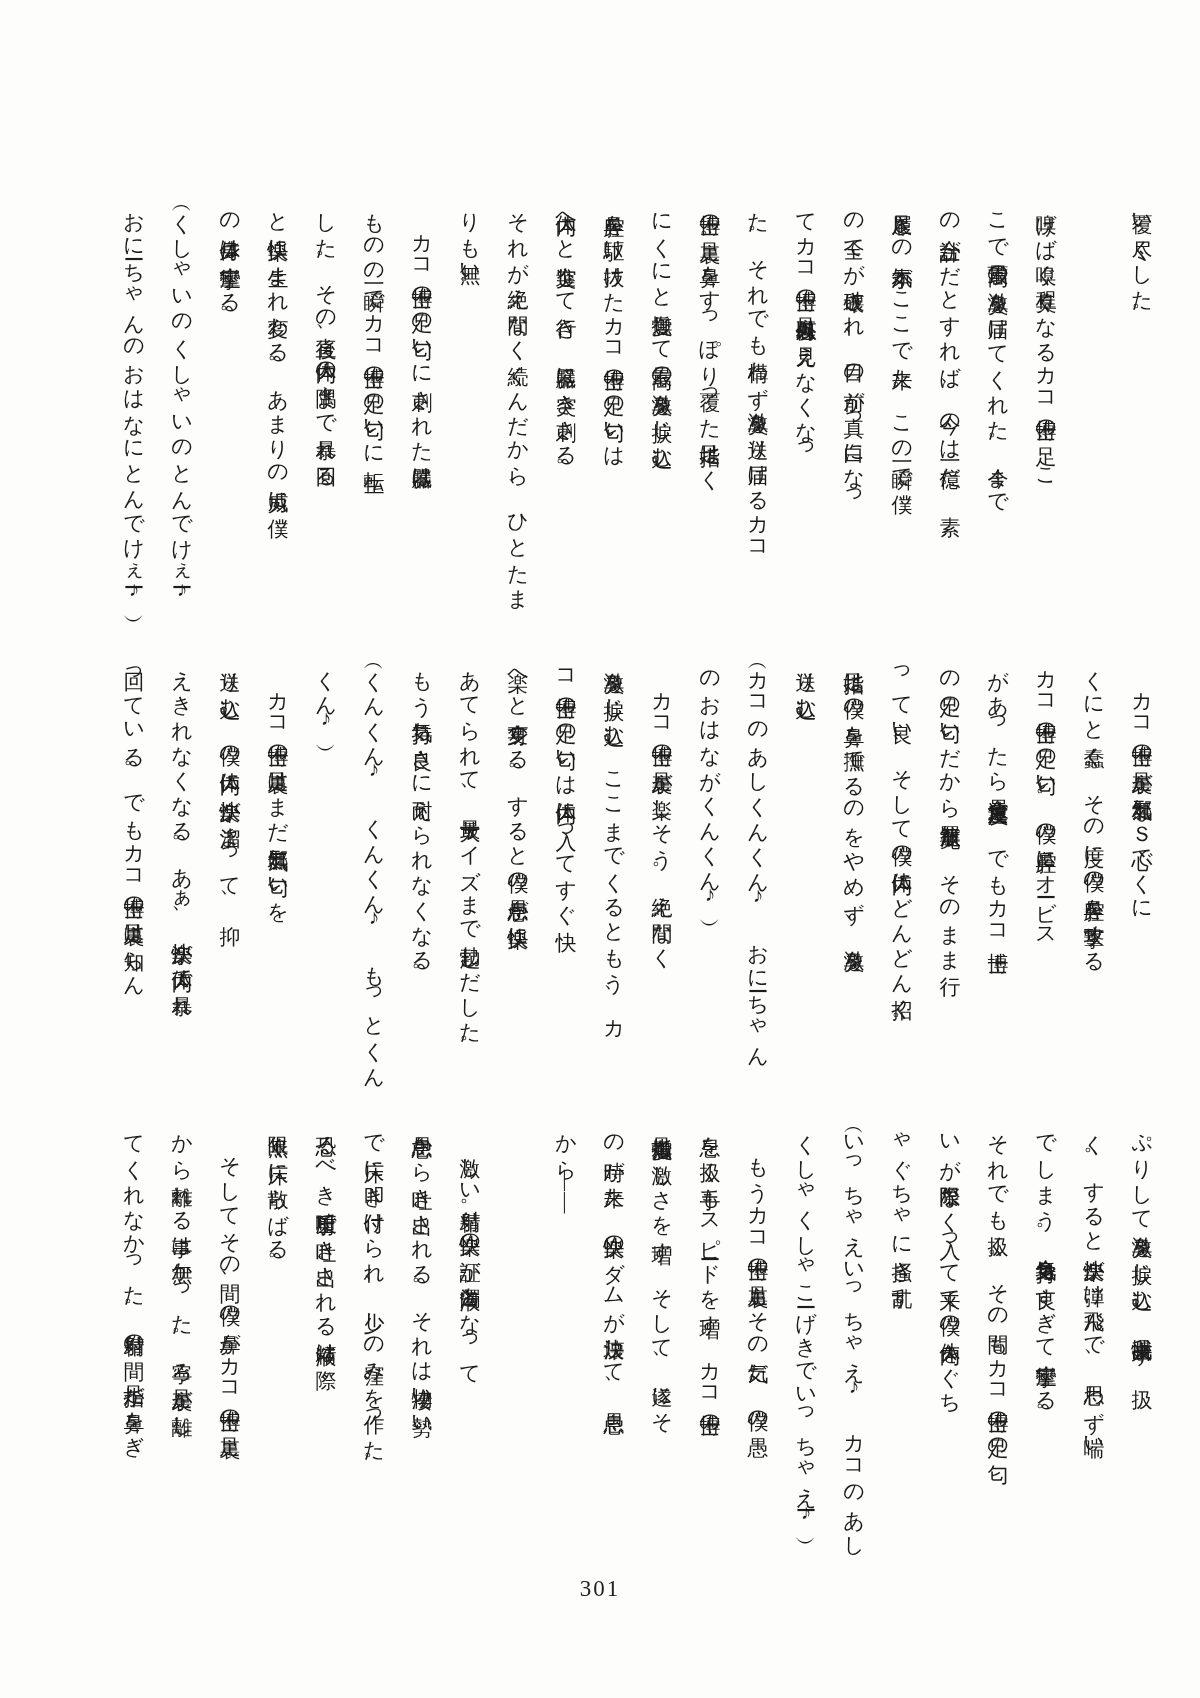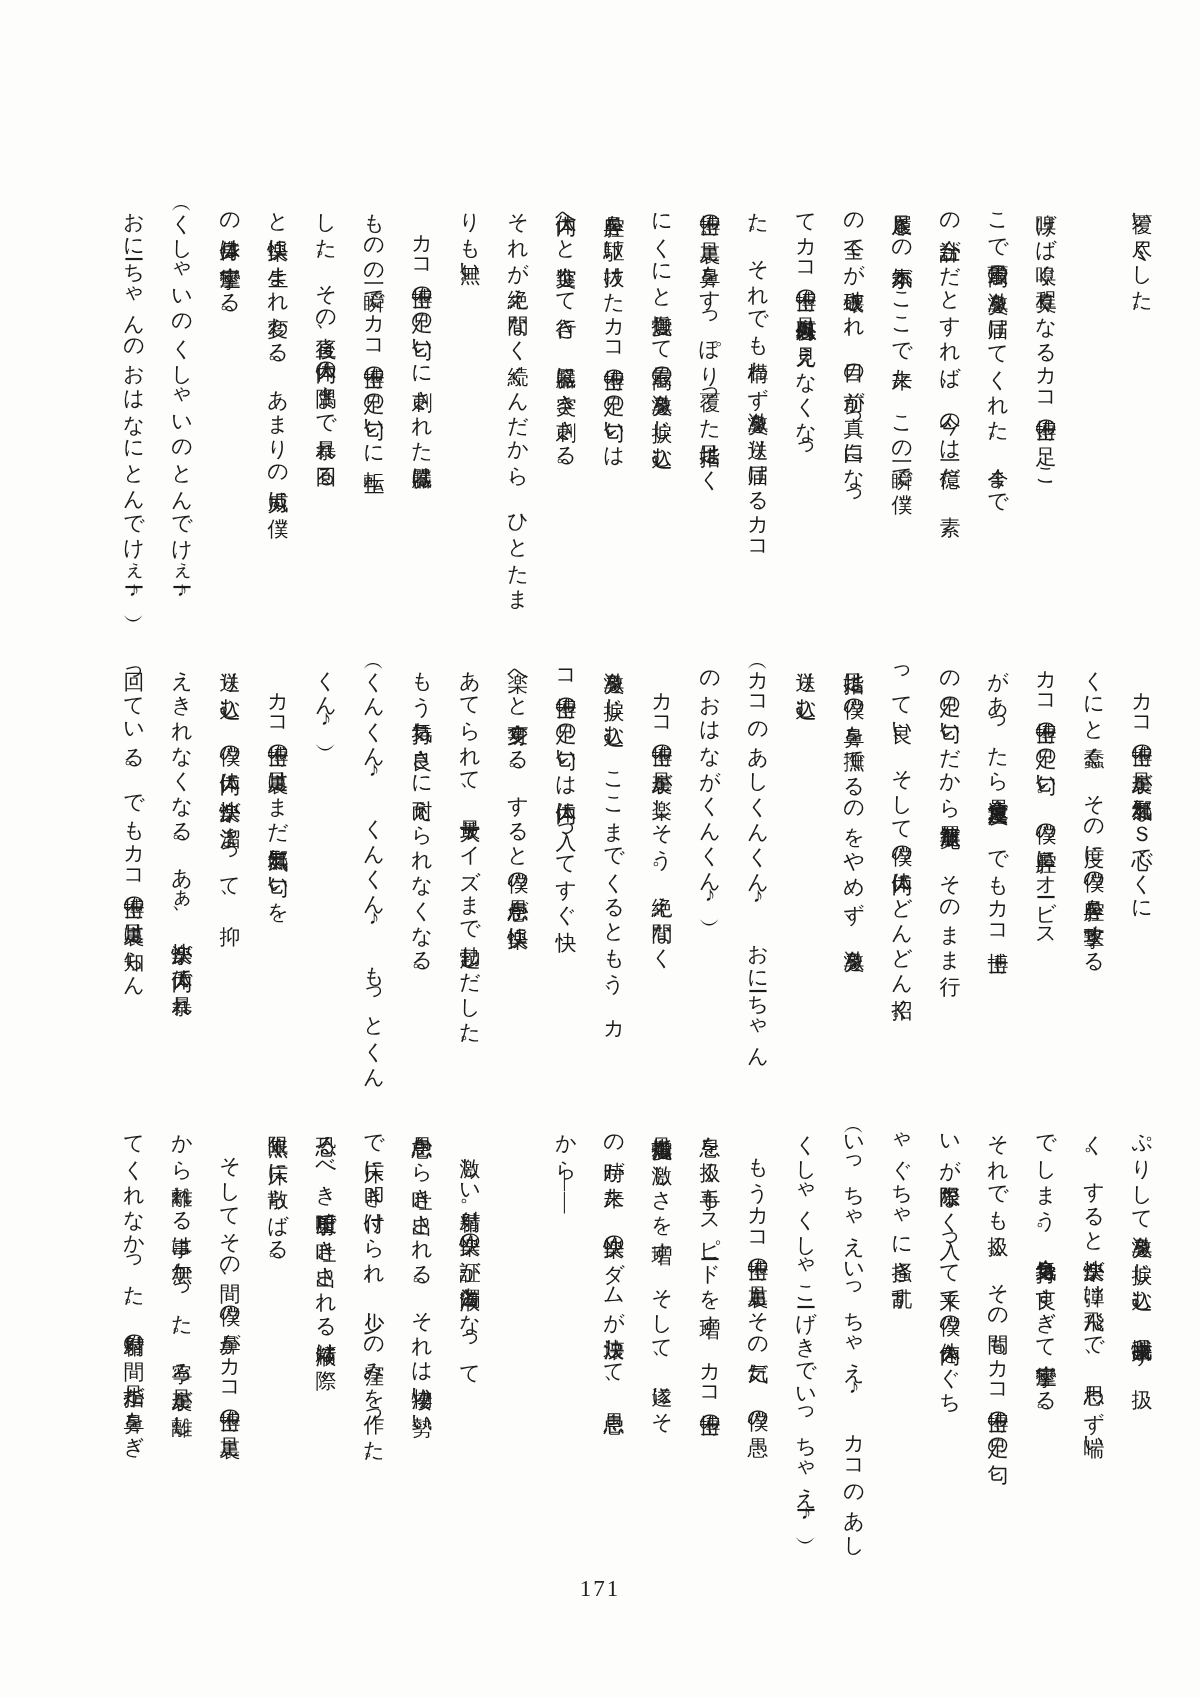--- a/index.html
+++ b/index.html
@@ -45,14 +45,14 @@
     color: #222222;
   }
 </style>
 </head>
 <body>
 
 <div class="page">
   <div class="band band-top" id="band-0"><div class="tcol">覆い尽くした。</div><div class="tcol">　</div><div class="tcol">嗅げば嗅ぐ程臭くなるカコ博士の足、こ</div><div class="tcol">こで最高頂の激臭を届けてくれた。今まで</div><div class="tcol">の合計が一だとすれば、今のは一億だ。素</div><div class="tcol">足履きの本気がここで来た。この一瞬で僕</div><div class="tcol">の全てが破壊され、目の前が真っ白になっ</div><div class="tcol">てカコ博士の足裏以外何も見えなくなっ</div><div class="tcol">た。それでも構わず激臭を送り届けるカコ</div><div class="tcol">博士の足裏。鼻をすっぽり覆った足指はく</div><div class="tcol">にくにと愛撫して最高の激臭を捩じ込む。</div><div class="tcol">鼻腔を駆け抜けたカコ博士の足の匂いは</div><div class="tcol">体内へと突進して行き、臓器に突き刺さる。</div><div class="tcol">それが絶え間なく続くんだから、ひとたま</div><div class="tcol">りも無い。</div><div class="tcol">　カコ博士の足の匂いに刺された臓器は</div><div class="tcol">ものの一瞬でカコ博士の足の匂いに転生</div><div class="tcol">した。その直後、体内の隅々まで暴れ回る</div><div class="tcol">と快楽に生まれ変わる。あまりの威力に僕</div><div class="tcol">の身体は痙攣する。</div><div class="tcol">（くしゃいのくしゃいのとんでけぇー♪</div><div class="tcol">おにーちゃんのおはなにとんでけぇー♪）</div></div>
   <div class="band band-middle" id="band-1"><div class="tcol">　カコ博士の足裏が無邪気なＳ心でくに</div><div class="tcol">くにと蠢く。その度に僕の鼻腔を攻撃する</div><div class="tcol">カコ博士の足の匂い。僕の鼻腔にオービス</div><div class="tcol">があったら全員速度違反だ、でもカコ博士</div><div class="tcol">の足の匂いだから無罪放免だ。そのまま行</div><div class="tcol">って良い、そして僕の体内にどんどん招く。</div><div class="tcol">足指は僕の鼻を撫でるのをやめず、激臭を</div><div class="tcol">送り込む。</div><div class="tcol">（カコのあしくんくん♪　おにーちゃん</div><div class="tcol">のおはながくんくん♪）</div><div class="tcol">　カコ博士の足裏が楽しそう。絶え間なく</div><div class="tcol">激臭を捩じ込む。ここまでくるともう、カ</div><div class="tcol">コ博士の足の匂いは体内に入ってすぐ快</div><div class="tcol">楽へと変身する。すると僕の愚息が快楽に</div><div class="tcol">あてられて、最大サイズまで勃起しだした。</div><div class="tcol">もう気持ち良さに耐えられなくなる。</div><div class="tcol">（くんくん♪　くんくん♪　もっとくん</div><div class="tcol">くん♪）</div><div class="tcol">　カコ博士の足裏はまだ無邪気に匂いを</div><div class="tcol">送り込む。僕の体内に快楽が溜まって、抑</div><div class="tcol">えきれなくなる。あぁ、快楽が体内で暴れ</div><div class="tcol">回っている。でもカコ博士の足裏は知らん</div></div>
   <div class="band band-bottom" id="band-2"><div class="tcol">ぷりして激臭を捩じ込む。我慢出来ず、扱</div><div class="tcol">く。すると快楽が弾け飛んで、思わず喘い</div><div class="tcol">でしまう。全身気持ち良すぎて痙攣する。</div><div class="tcol">それでも扱く。その間もカコ博士の足の匂</div><div class="tcol">いが際限なく入って来て僕の体内をぐち</div><div class="tcol">ゃぐちゃに掻き乱す。</div><div class="tcol">（いっちゃえいっちゃえ♪　カコのあし</div><div class="tcol">くしゃくしゃこーげきでいっちゃえー♪）</div><div class="tcol">　もうカコ博士の足裏もその気だ。僕の愚</div><div class="tcol">息を扱く手もスピードを増す。カコ博士の</div><div class="tcol">足指愛撫も激しさを増す。そして、遂にそ</div><div class="tcol">の時が来た。快楽のダムが決壊して、愚息</div><div class="tcol">から――</div><div class="tcol">　</div><div class="tcol">　激しい射精。快楽の証が白濁液となって</div><div class="tcol">愚息から吐き出される。それは物凄い勢い</div><div class="tcol">で床に叩き付けられ、少しの窪みを作った。</div><div class="tcol">恐るべき噴射圧で吐き出される精液は際</div><div class="tcol">限無く床に散らばる。</div><div class="tcol">　そしてその間、僕の鼻がカコ博士の足裏</div><div class="tcol">から離れる事は無かった。寧ろ足裏が離し</div><div class="tcol">てくれなかった。射精の間、足指が鼻をぎ</div></div>
-  <div class="page-number">171</div>
+  <div class="page-number">301</div>
 </div>
 
 </body></html>

